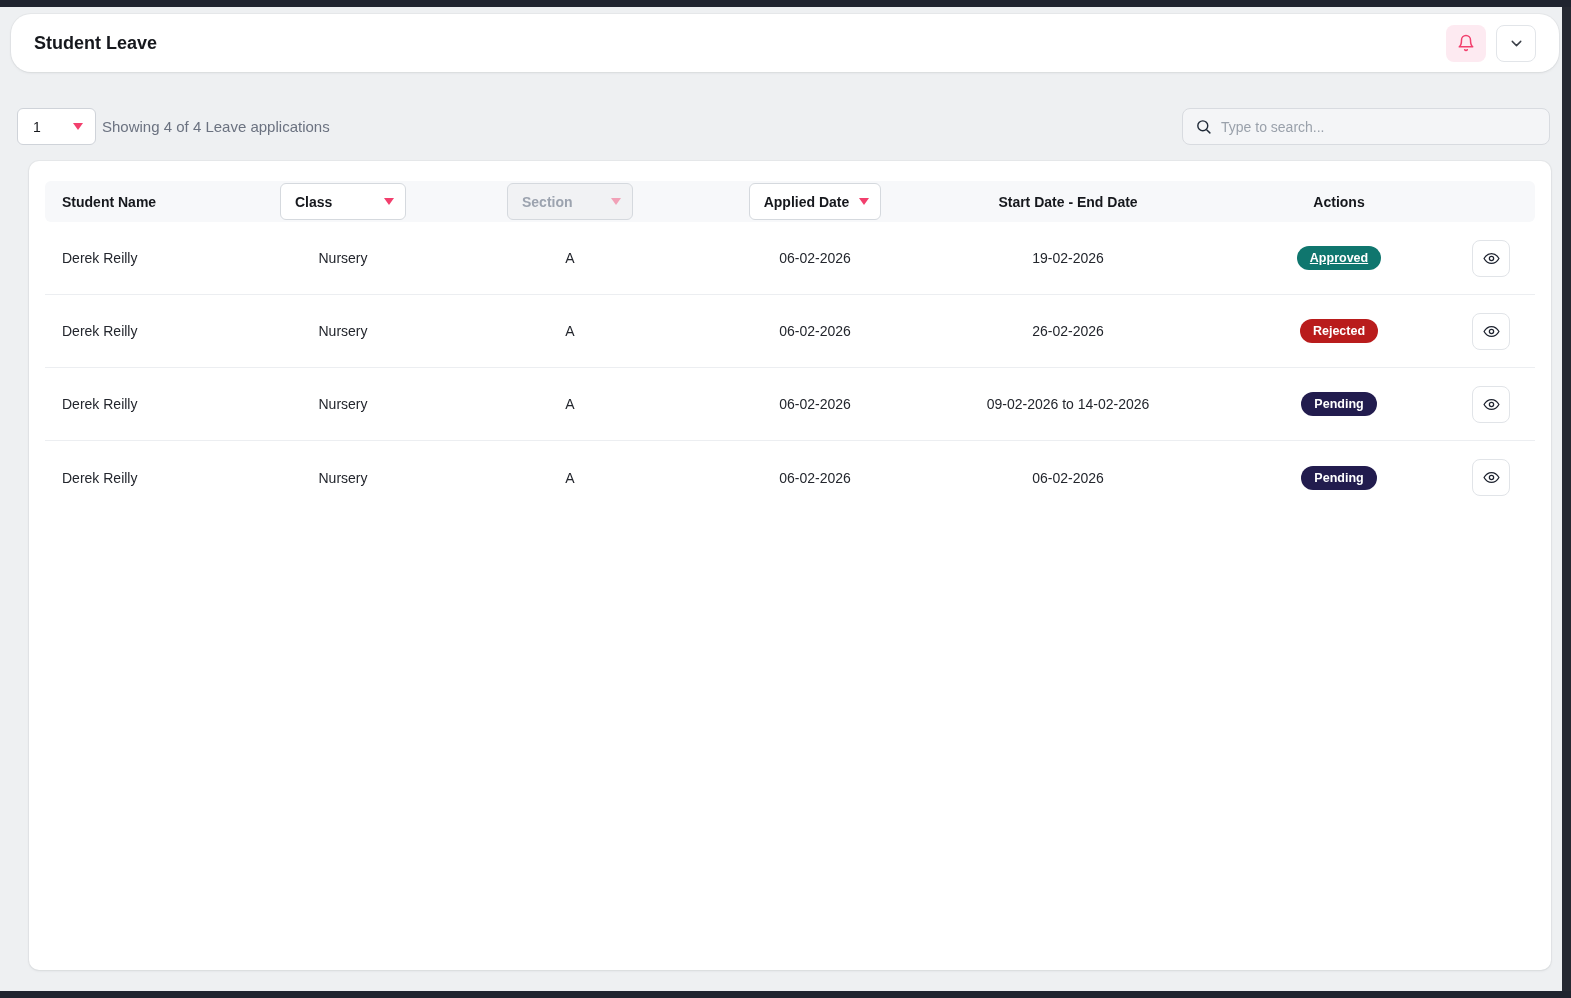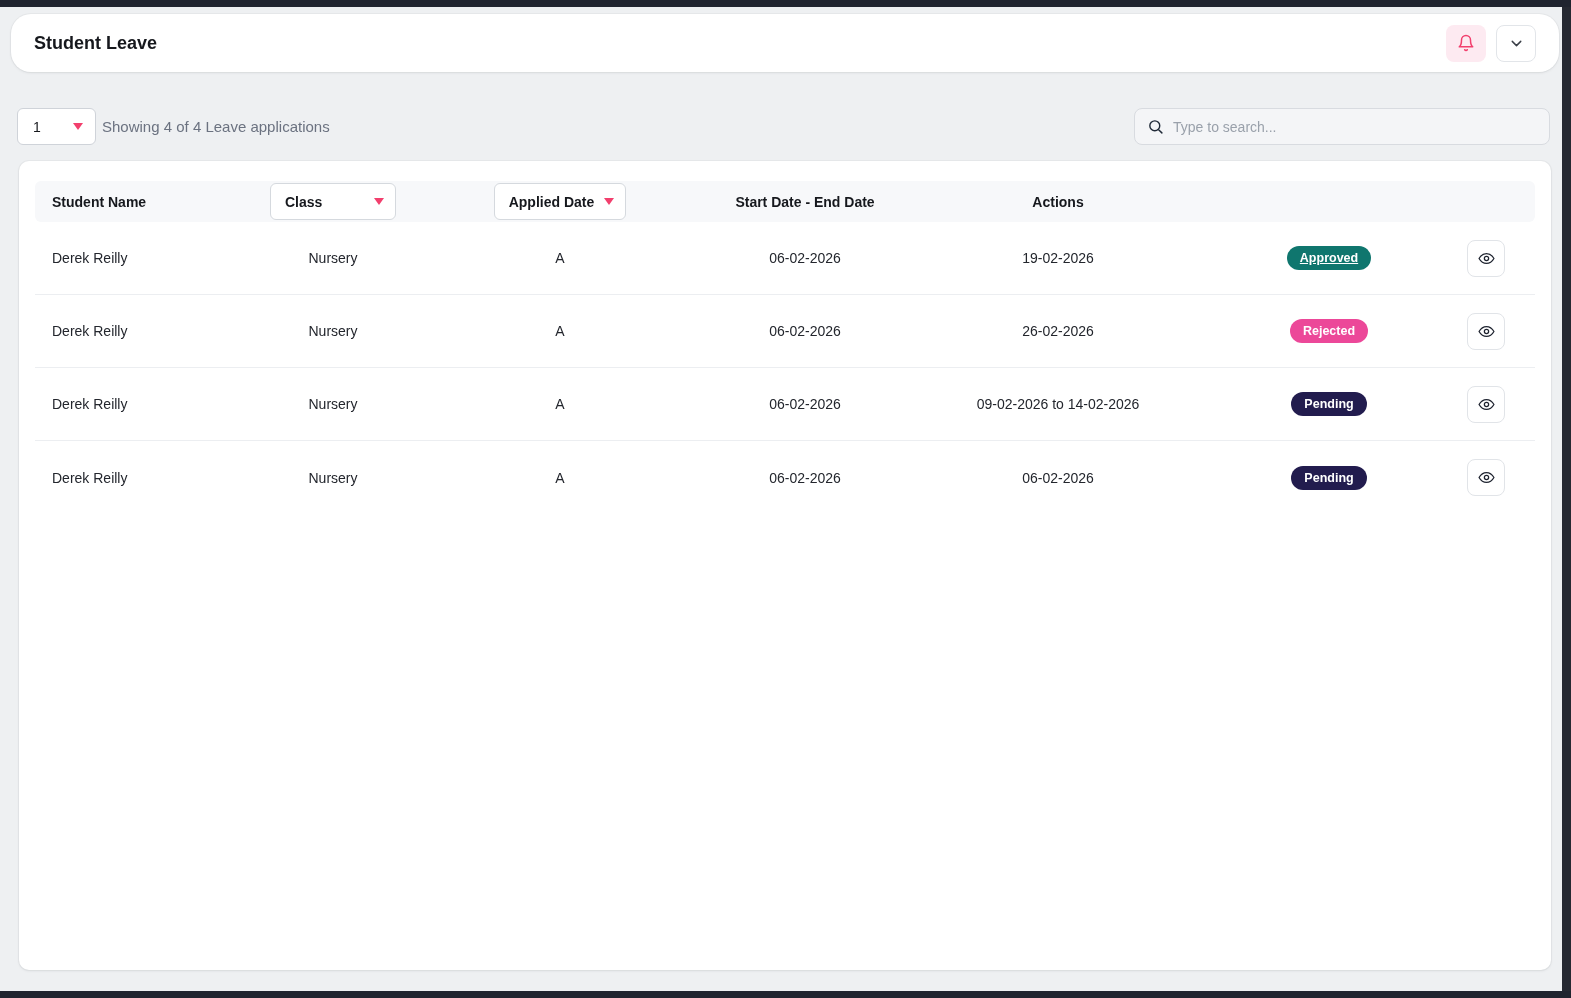--- a/index.html
+++ b/index.html
@@ -64,39 +64,39 @@
     width: 0; height: 0;
     border-left: 5px solid transparent;
     border-right: 5px solid transparent;
     border-top: 7px solid #f23f6d;
     display: inline-block;
   }
   .caret.muted { opacity: .45; }
   .summary { margin-left: 6px; font-size: 15px; color: #6b7280; }
   .search-box {
     margin-left: auto;
-    width: 416px; height: 37px;
+    width: 368px; height: 37px;
     background: #f4f5f7;
     border: 1px solid #d8dbe0;
     border-radius: 8px;
     display: flex; align-items: center;
     padding: 4px 12px;
     color: #1f2937;
   }
   .search-box input {
     border: 0; outline: 0; background: transparent;
     margin-left: 9px; flex: 1;
     font-size: 14px; color: #374151;
     font-family: "Liberation Sans", sans-serif;
   }
   .search-box input::placeholder { color: #9aa1ab; }
 
   
   .table-card {
-    margin: 16px 20px 0 19px;
+    margin: 16px 20px 0 29px;
     height: 809px;
     padding: 20px 16px;
   }
   .grid {
     display: grid;
     grid-template-columns: 226px 144px 310px 180px 326px 216px 1fr;
     align-items: center;
   }
   .thead {
     background: #f7f8fa;
@@ -194,20 +194,26 @@
 <div class="table-card card">
   <div class="grid thead">
     <div class="th left">Student Name</div>
     <div class="th">
       <div class="filter-box">
         <span>Class</span>
         <span class="caret"></span>
       </div>
     </div>
     <div class="th">
+      <div class="filter-box disabled">
+        <span>Section</span>
+        <span class="caret muted"></span>
+      </div>
+    </div>
+    <div class="th">
       <div class="filter-box">
         <span>Applied Date</span>
         <span class="caret"></span>
       </div>
     </div>
     <div class="th">Start Date - End Date</div>
     <div class="th">Actions</div>
   </div>
 
   <div>
@@ -232,21 +238,21 @@
     </div>
   </div>
 
   <div class="grid trow">
     <div class="cell left">Derek Reilly</div>
     <div class="cell">Nursery</div>
     <div class="cell">A</div>
     <div class="cell">06-02-2026</div>
     <div class="cell">26-02-2026</div>
     <div class="cell">
-      <span class="pill" style="background: #ec4899;">Rejected</span>
+      <span class="pill" style="background: #b91c1c;">Rejected</span>
     </div>
     <div class="cell">
       <button class="eye-btn">
         <span style="display:flex">
           <svg viewBox="0 0 24 24" width="17" height="17" fill="none" stroke="currentColor" stroke-width="1.8" stroke-linecap="round" stroke-linejoin="round">
                 <path d="M1.5 12S5.5 5 12 5s10.5 7 10.5 7-4 7-10.5 7S1.5 12 1.5 12z"></path>
                 <circle cx="12" cy="12" r="3"></circle>
               </svg>
         </span>
       </button>

